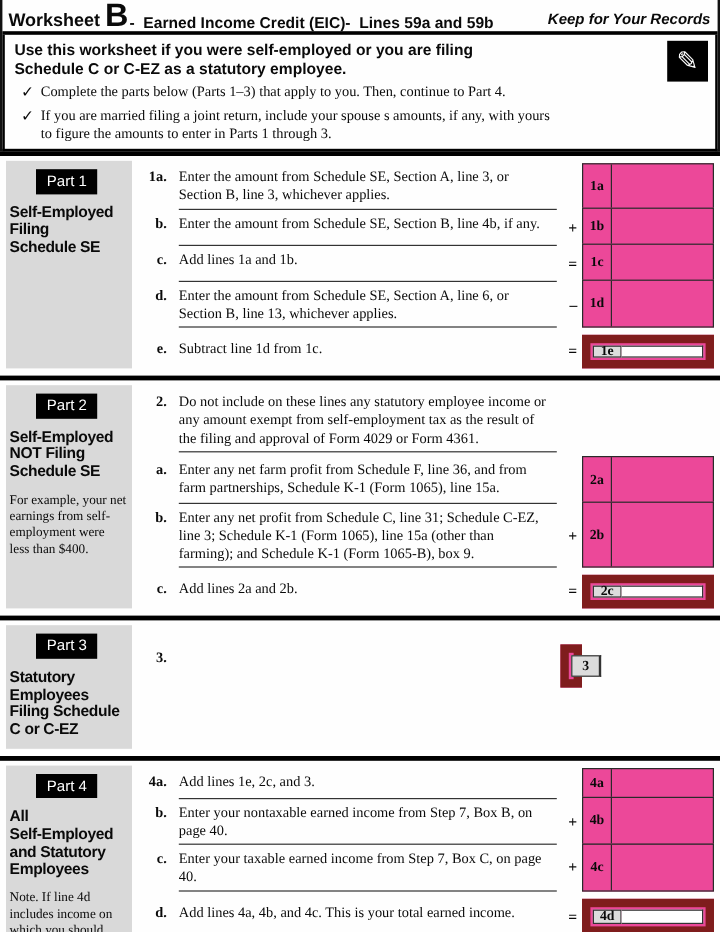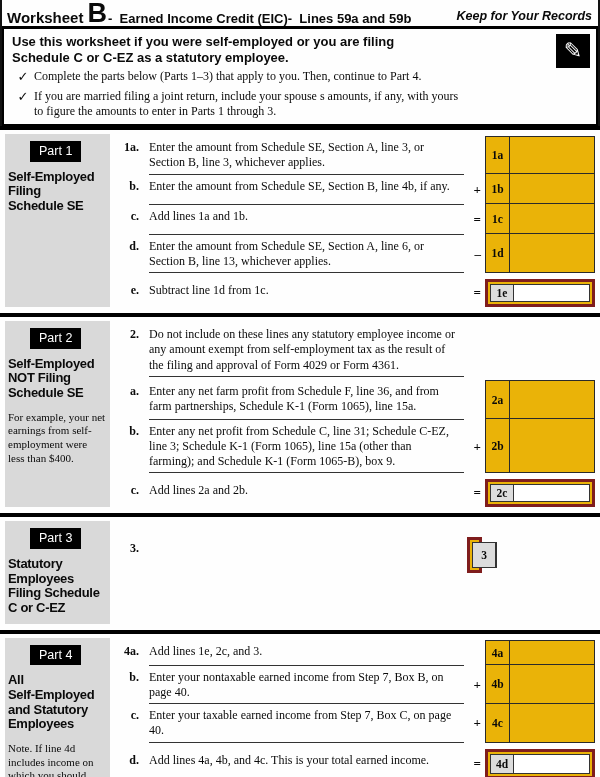--- a/index.html
+++ b/index.html
@@ -34,27 +34,27 @@
   .ptitle{font-family:"Liberation Sans",sans-serif;font-weight:bold;font-size:13px;line-height:1.13;
           margin-top:8px;white-space:pre-line;letter-spacing:-0.3px;}
   .pnote{font-size:11px;line-height:1.25;margin-top:10px;}
   .content{flex:1;padding-top:2px;padding-right:1px;}
   .row{display:grid;grid-template-columns:27px 1fr 15px 110px;column-gap:3px;position:relative;}
   .num{text-align:right;padding:4px 7px 0 0;font-weight:bold;font-size:12px;line-height:1.25;}
   .txt{padding:4px 8px 3px 0;font-size:12px;line-height:1.27;}
   .u{border-bottom:1.5px solid #333;}
   .op{display:flex;align-items:center;justify-content:flex-end;font-weight:bold;font-size:13px;padding-right:1px;}
   .bxcell{position:relative;}
-  .bx{position:absolute;top:0;bottom:0;left:0;right:0;display:flex;border:1.5px solid #2a2a2a;background:#eab308;}
+  .bx{position:absolute;top:0;bottom:0;left:0;right:0;display:flex;border:1.5px solid #2a2a2a;background:#ec4899;}
   .join .bx{top:-1.5px;}
   .bxl{width:24px;min-width:24px;border-right:1.5px solid #2a2a2a;display:flex;align-items:center;
        justify-content:center;font-weight:bold;font-size:11.5px;}
   .bxe{flex:1;}
   .gap{margin-top:6px;}
-  .final .bx{border:3px solid #7f1d1d;padding:2px;}
+  .final .bx{border:7px solid #7f1d1d;padding:2px;}
   .final .bxl{background:#dcdcdc;border:1px solid #333;}
   .final .bxe{border:1px solid #333;border-left:none;background:#fff;}
   .mh26{min-height:26px}.mh28{min-height:28px}.mh30{min-height:30px}.mh32{min-height:32px}.mh36{min-height:36px}.mh40{min-height:40px}.mh50{min-height:50px}
   .b{font-weight:normal;}
 </style>
 </head>
 <body>
 
 <div class="page">
 

